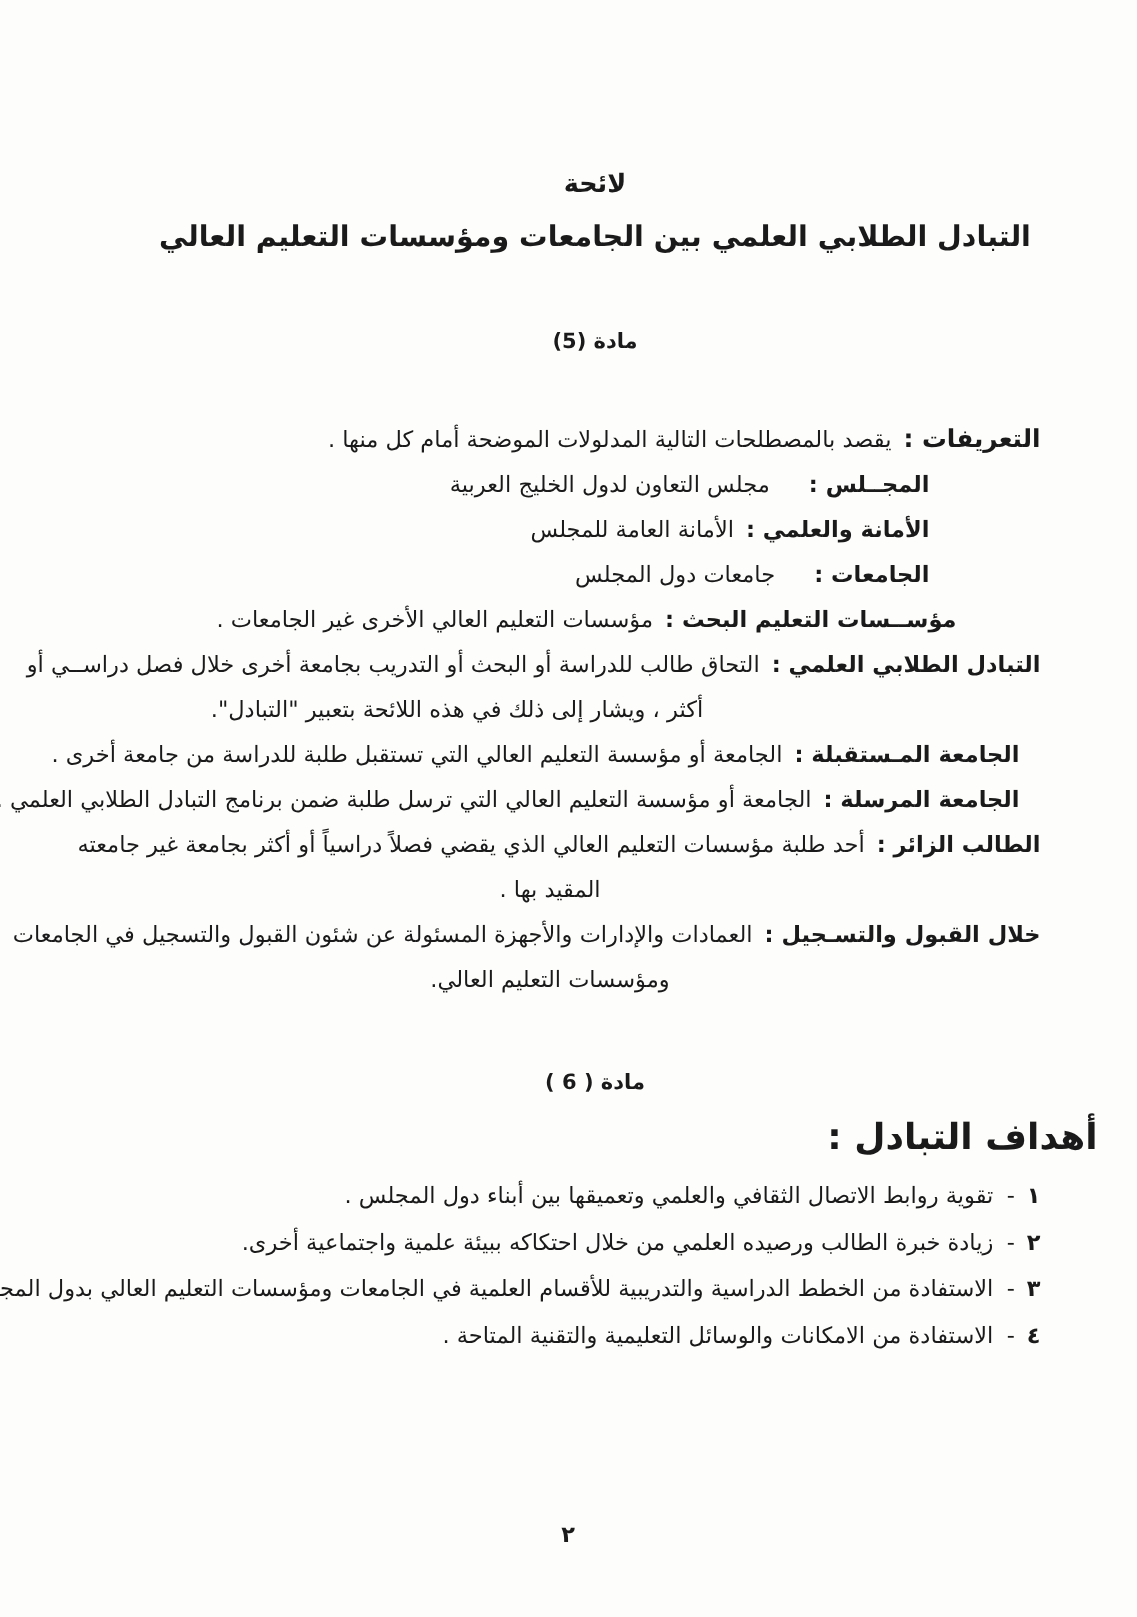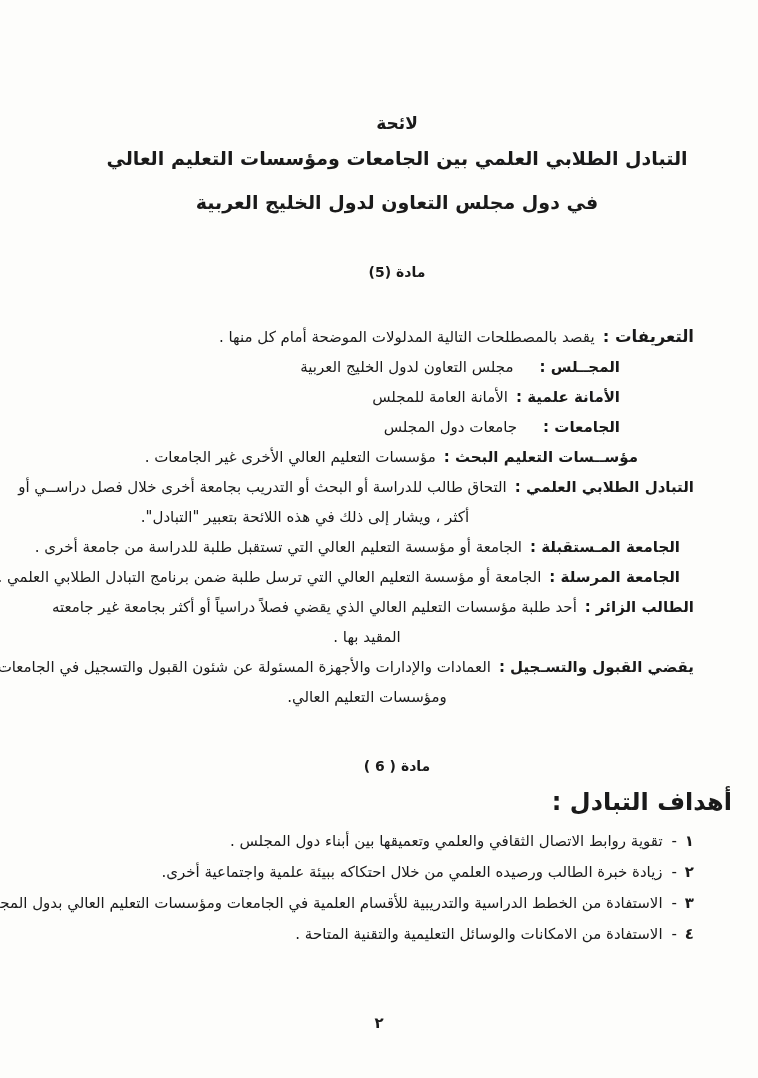--- a/index.html
+++ b/index.html
@@ -58,37 +58,36 @@
   }
 </style>
 </head>
 <body>
 
 <div class="page">
 
   <header class="title-block">
     <div class="kicker">لائحة</div>
     <div class="title-line">التبادل الطلابي العلمي بين الجامعات ومؤسسات التعليم العالي</div>
-    <div class="title-line">في دول مجلس التعاون لدول الخليج العربية</div>
   </header>
 
   <div class="article-heading first">مادة (5)</div>
 
   <section class="definitions">
 
     <div class="line">
       <span class="term lead-term">التعريفات :</span><span>يقصد بالمصطلحات التالية المدلولات الموضحة أمام كل منها .</span>
     </div>
 
     <div class="line ind-c gapw">
       <span class="term">المجــلس :</span><span>مجلس التعاون لدول الخليج العربية</span>
     </div>
 
     <div class="line ind-c">
-      <span class="term">الأمانة علمية :</span><span>الأمانة العامة للمجلس</span>
+      <span class="term">الأمانة والعلمي :</span><span>الأمانة العامة للمجلس</span>
     </div>
 
     <div class="line ind-c gapw">
       <span class="term">الجامعات :</span><span>جامعات دول المجلس</span>
     </div>
 
     <div class="line ind-c2">
       <span class="term">مؤســسات التعليم البحث :</span><span>مؤسسات التعليم العالي الأخرى غير الجامعات .</span>
     </div>
 
@@ -104,21 +103,21 @@
     <div class="line ind-b">
       <span class="term">الجامعة المرسلة :</span><span>الجامعة أو مؤسسة التعليم العالي التي ترسل طلبة ضمن برنامج التبادل الطلابي العلمي .</span>
     </div>
 
     <div class="line">
       <span class="term">الطالب الزائر :</span><span>أحد طلبة مؤسسات التعليم العالي الذي يقضي فصلاً دراسياً أو أكثر بجامعة غير جامعته</span>
     </div>
     <div class="line cont">المقيد بها .</div>
 
     <div class="line">
-      <span class="term">يقضي القبول والتسـجيل :</span><span>العمادات والإدارات والأجهزة المسئولة عن شئون القبول والتسجيل في الجامعات</span>
+      <span class="term">خلال القبول والتسـجيل :</span><span>العمادات والإدارات والأجهزة المسئولة عن شئون القبول والتسجيل في الجامعات</span>
     </div>
     <div class="line cont">ومؤسسات التعليم العالي.</div>
 
   </section>
 
   <div class="article-heading second">مادة ( 6 )</div>
 
   <div class="obj-heading">أهداف التبادل :</div>
 
   <ol class="objectives">

